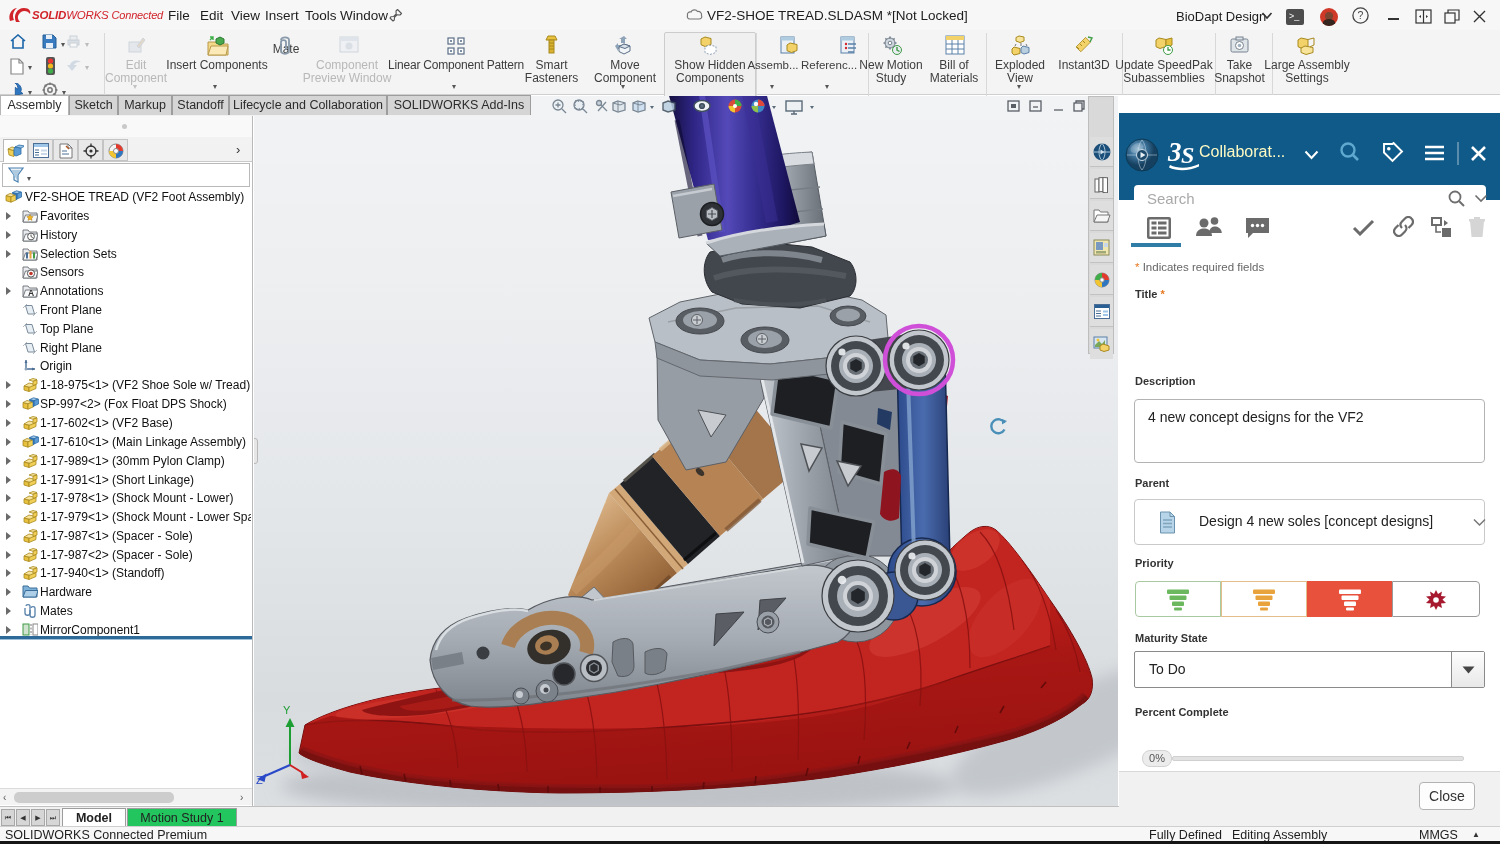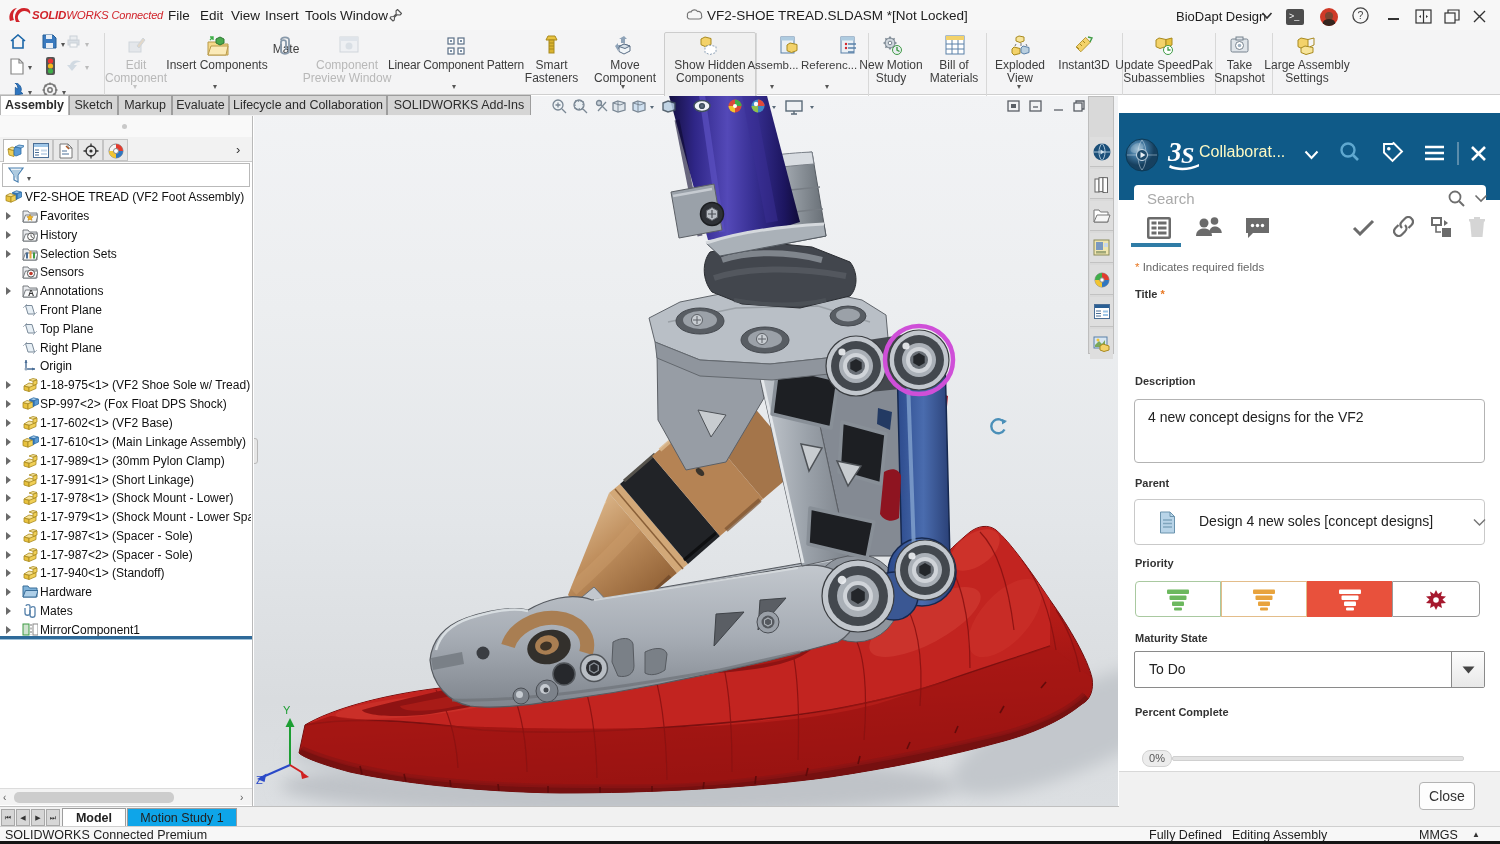--- a/index.html
+++ b/index.html
@@ -10,21 +10,21 @@
 #titlebar{position:absolute;left:0;top:0;width:1500px;height:30px;background:#f7f7f7;}
 #titlebar .menu{position:absolute;top:8px;font-size:13.5px;color:#1d1d1d;}
 
 #ribbon{position:absolute;left:0;top:30px;width:1500px;height:65px;background:#f4f4f5;border-bottom:1px solid #cfcfcf;}
 .rbtn{position:absolute;text-align:center;font-size:12px;color:#3d3d3d;line-height:13px;}
 .rbtn.gray{color:#b8b8b8;}
 .caret{position:absolute;font-size:8px;color:#555;}
 
 #cmdtabs{position:absolute;left:0;top:95px;width:531px;height:21px;background:#f1f1f2;z-index:6;}
 .ctab{position:absolute;top:0;height:20px;background:#d5d5d5;border:1px solid #9d9d9d;border-bottom:none;font-size:12.5px;color:#2c2c2c;text-align:center;line-height:19px;white-space:nowrap;overflow:hidden;}
-.ctab.active{background:#fff;font-weight:bold;border:1px solid #b5b5b5;border-bottom:none;}
+.ctab.active{background:#fff;font-weight:normal;border:1px solid #b5b5b5;border-bottom:none;}
 
 #leftpanel{position:absolute;left:0;top:115px;width:253px;height:691px;background:#fff;border-right:1px solid #b9b9b9;}
 .trow{position:absolute;left:0;width:251px;height:19px;font-size:12px;color:#111;white-space:nowrap;overflow:hidden;}
 .trow .arr{position:absolute;left:6px;top:5px;width:0;height:0;border-left:5px solid #6a6a6a;border-top:4px solid transparent;border-bottom:4px solid transparent;}
 .trow .ic{position:absolute;top:1px;}
 .trow .tx{position:absolute;top:2px;}
 
 #viewport{position:absolute;left:254px;top:96px;width:864px;height:710px;background:linear-gradient(180deg,#f2f3f5 0%,#eceef0 30%,#e3e6e9 60%,#d9dcdf 85%,#dcdfe2 100%);overflow:hidden;}
 
 #taskstrip{position:absolute;left:1088px;top:96px;width:26px;height:258px;background:#d9d9d9;border:1px solid #bdbdbd;}
@@ -280,21 +280,21 @@
       <path d="M11 4.5 l6-1.5 v7 l-4 1.8" fill="none" stroke="#a8891e"></path>
     </svg>
 
   <div class="abs" style="left:1478px;top:75px;font-size:10px;color:#555">˅</div>
 </div>
 
 <div id="cmdtabs">
   <div class="ctab active" style="left:0;width:69px">Assembly</div>
   <div class="ctab" style="left:69px;width:49px">Sketch</div>
   <div class="ctab" style="left:118px;width:54px">Markup</div>
-  <div class="ctab" style="left:172px;width:57px">Evaluate</div>
+  <div class="ctab" style="left:172px;width:57px">Standoff</div>
   <div class="ctab" style="left:229px;width:158px">Lifecycle and Collaboration</div>
   <div class="ctab" style="left:387px;width:144px">SOLIDWORKS Add-Ins</div>
 </div>
 
 <div id="leftpanel">
 
   <div class="abs" style="left:0;top:0;width:252px;height:22px;background:#f9f9f9">
       <div style="position:absolute;left:122px;top:9px;width:5px;height:5px;border-radius:50%;background:#c9c9c9"></div>
     </div>
 
@@ -1163,21 +1163,21 @@
     <div style="position:absolute;left:300px;top:10px;width:56px;height:28px;background:#fdfdfd;border:1px solid #b3b3b3;border-radius:4px;text-align:center;font-size:14px;color:#333;line-height:26px">Close</div>
   </div>
 </div>
 
 <div id="modeltabs">
   <div class="abs" style="left:1px;top:2px;width:14px;height:17px;background:#d6d6d6;border:1px solid #a8a8a8;text-align:center;font-size:7px;color:#333;line-height:16px">⏮</div>
   <div class="abs" style="left:16px;top:2px;width:14px;height:17px;background:#d6d6d6;border:1px solid #a8a8a8;text-align:center;font-size:7px;color:#333;line-height:16px">◀</div>
   <div class="abs" style="left:31px;top:2px;width:14px;height:17px;background:#d6d6d6;border:1px solid #a8a8a8;text-align:center;font-size:7px;color:#333;line-height:16px">▶</div>
   <div class="abs" style="left:46px;top:2px;width:14px;height:17px;background:#d6d6d6;border:1px solid #a8a8a8;text-align:center;font-size:7px;color:#333;line-height:16px">⏭</div>
   <div class="abs" style="left:62px;top:1px;width:64px;height:19px;background:#fff;border:1px solid #9d9d9d;border-bottom:none;text-align:center;font-weight:bold;font-size:12.5px;line-height:18px">Model</div>
-  <div class="abs" style="left:127px;top:1px;width:110px;height:19px;background:#0ea5e9;border:1px solid #9d9d9d;border-bottom:none;text-align:center;font-size:12.5px;line-height:18px">Motion Study 1</div>
+  <div class="abs" style="left:127px;top:1px;width:110px;height:19px;background:#22c55e;border:1px solid #9d9d9d;border-bottom:none;text-align:center;font-size:12.5px;line-height:18px">Motion Study 1</div>
 </div>
 <div id="statusbar">
   <div class="abs" style="left:5px;top:1px">SOLIDWORKS Connected Premium</div>
   <div class="abs" style="left:1149px;top:1px">Fully Defined</div>
   <div class="abs" style="left:1232px;top:1px">Editing Assembly</div>
   <div class="abs" style="left:1419px;top:1px">MMGS</div>
   <div class="abs" style="left:1472px;top:3px;font-size:8px;color:#333">▲</div>
 </div>
 <div id="blackline"></div>
 

